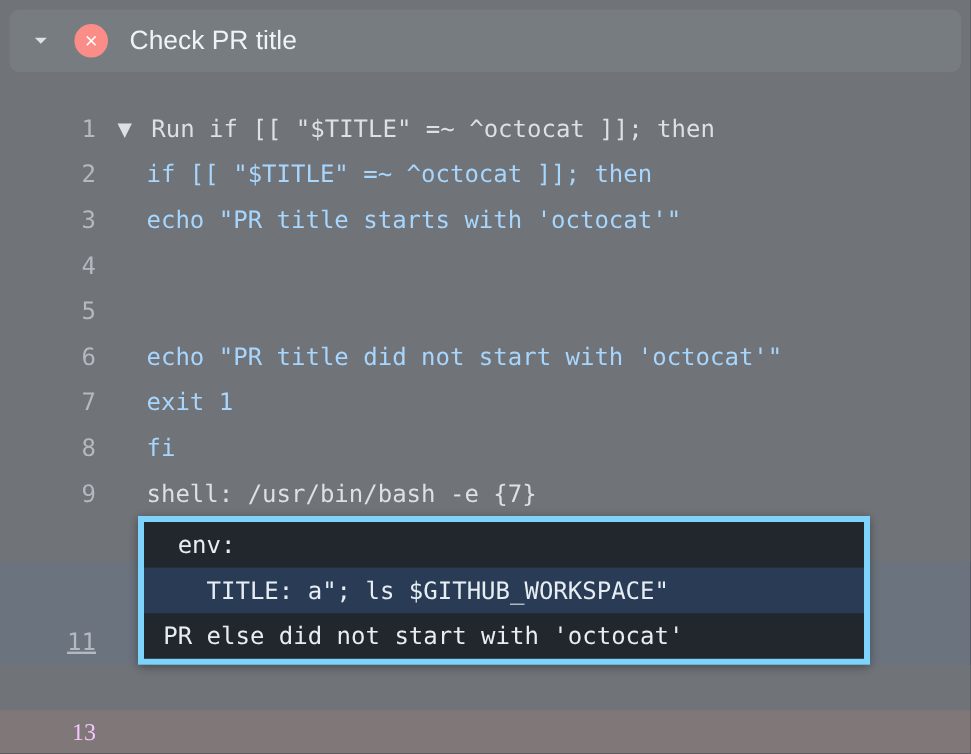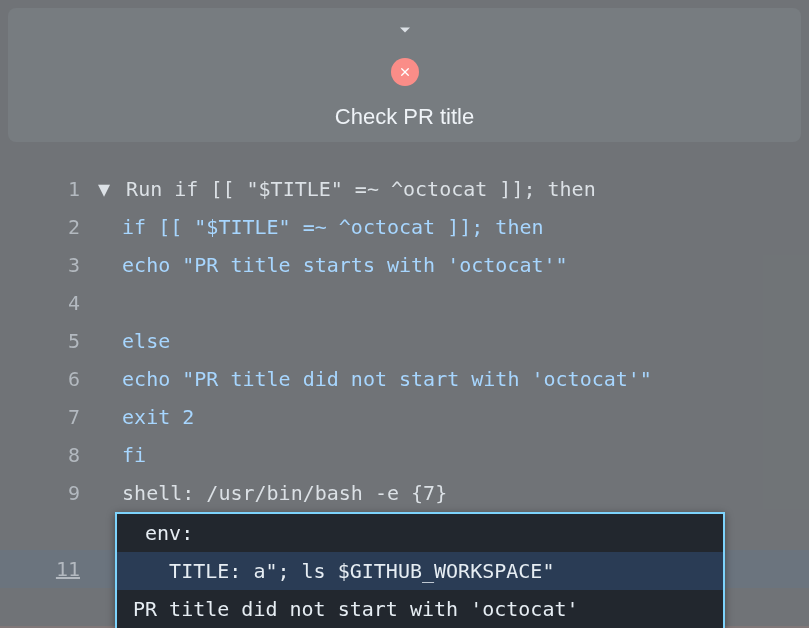--- a/index.html
+++ b/index.html
@@ -23,21 +23,20 @@
     z-index: 5;
   }
   .header {
     display: flex;
     align-items: center;
     background: #2f363d;
     border-radius: 8px;
     margin: 8px;
     padding: 12px 16px;
     gap: 18px;
-    flex-direction: column;
   }
   .chevron-down {
     color: #c9d1d9;
     display: flex;
     align-items: center;
     cursor: pointer;
   }
   .status-circle {
     width: 28px;
     height: 28px;
@@ -93,41 +92,42 @@
     font-weight: 600;
   }
   .err-line {
     background: rgba(248,81,73,0.12);
   }
   .hl-line-bg {
     background: #1c2a3a;
   }
   .highlight-box {
     position: absolute;
-    border: 2px solid #7dd3fc;
+    border: 5px solid #7dd3fc;
     background: #22272e;
     box-shadow: 0 2px 8px rgba(0,0,0,0.4);
     z-index: 10;
     left: 115px;
     width: 610px;
   }
   .highlight-box .line-content {
     padding-left: 16px;
   }
   .hb-row {
     display: flex;
   }
   .hb-row .line-content {
     color: #e6edf3;
   }
   .hb-row.active {
     background: #2a3c55;
   }
   .underline {
     text-decoration: underline;
+    margin-top: 48px;
   }
 </style>
 </head>
 <body>
 
 <div class="header">
   <span class="chevron-down">
     <svg width="20" height="20" viewBox="0 0 16 16" fill="currentColor">
         <path d="M4 6l4 4 4-4z"></path>
       </svg>
@@ -152,29 +152,28 @@
     </div>
     <div class="code-line">
       <span class="gutter">3</span>
       <span class="line-content"><span class="kw">  echo "PR title starts with 'octocat'"</span></span>
     </div>
     <div class="code-line">
       <span class="gutter">4</span>
     </div>
     <div class="code-line">
       <span class="gutter">5</span>
-      <span class="line-content"><span class="kw">  else</span></span>
     </div>
     <div class="code-line">
       <span class="gutter">6</span>
       <span class="line-content"><span class="kw">  echo "PR title did not start with 'octocat'"</span></span>
     </div>
     <div class="code-line">
       <span class="gutter">7</span>
-      <span class="line-content"><span class="kw">  exit 2</span></span>
+      <span class="line-content"><span class="kw">  exit 1</span></span>
     </div>
     <div class="code-line">
       <span class="gutter">8</span>
       <span class="line-content"><span class="kw">  fi</span></span>
     </div>
     <div class="code-line">
       <span class="gutter">9</span>
       <span class="line-content"><span>  shell: /usr/bin/bash -e {7}</span></span>
     </div>
     <div style="position: relative;">
@@ -189,21 +188,21 @@
         <span class="line-content"> </span>
       </div>
       <div class="highlight-box" style="top: 0px;">
         <div class="hb-row">
           <span class="line-content"> env:</span>
         </div>
         <div class="hb-row active">
           <span class="line-content">   TITLE: a"; ls $GITHUB_WORKSPACE"</span>
         </div>
         <div class="hb-row">
-          <span class="line-content">PR title did not start with 'octocat'</span>
+          <span class="line-content">PR else did not start with 'octocat'</span>
         </div>
       </div>
     </div>
     <div class="code-line err-line">
       <span class="gutter" style="color: #f0abfc; font-family: Liberation Serif, serif;">13</span>
     </div>
   </div>
 
 <div class="overlay"></div>
 

